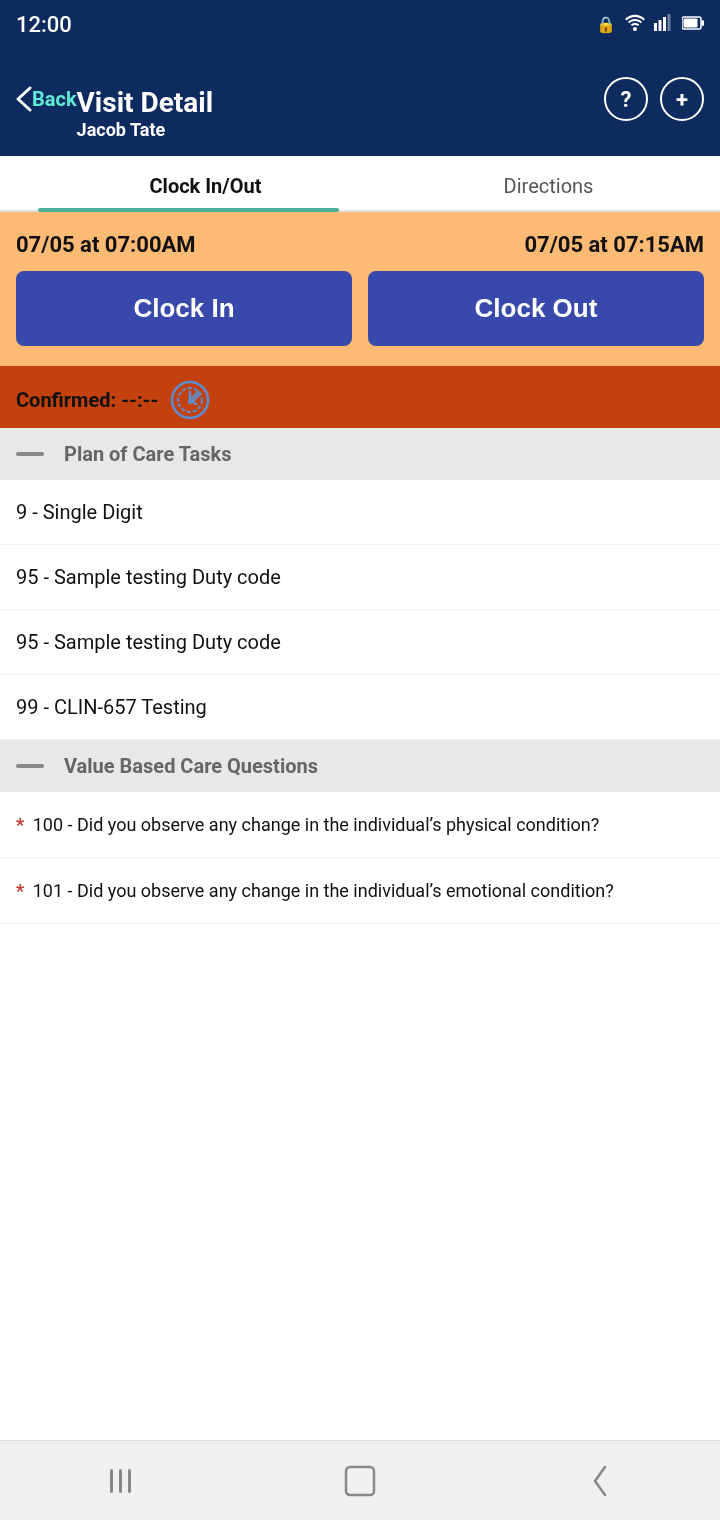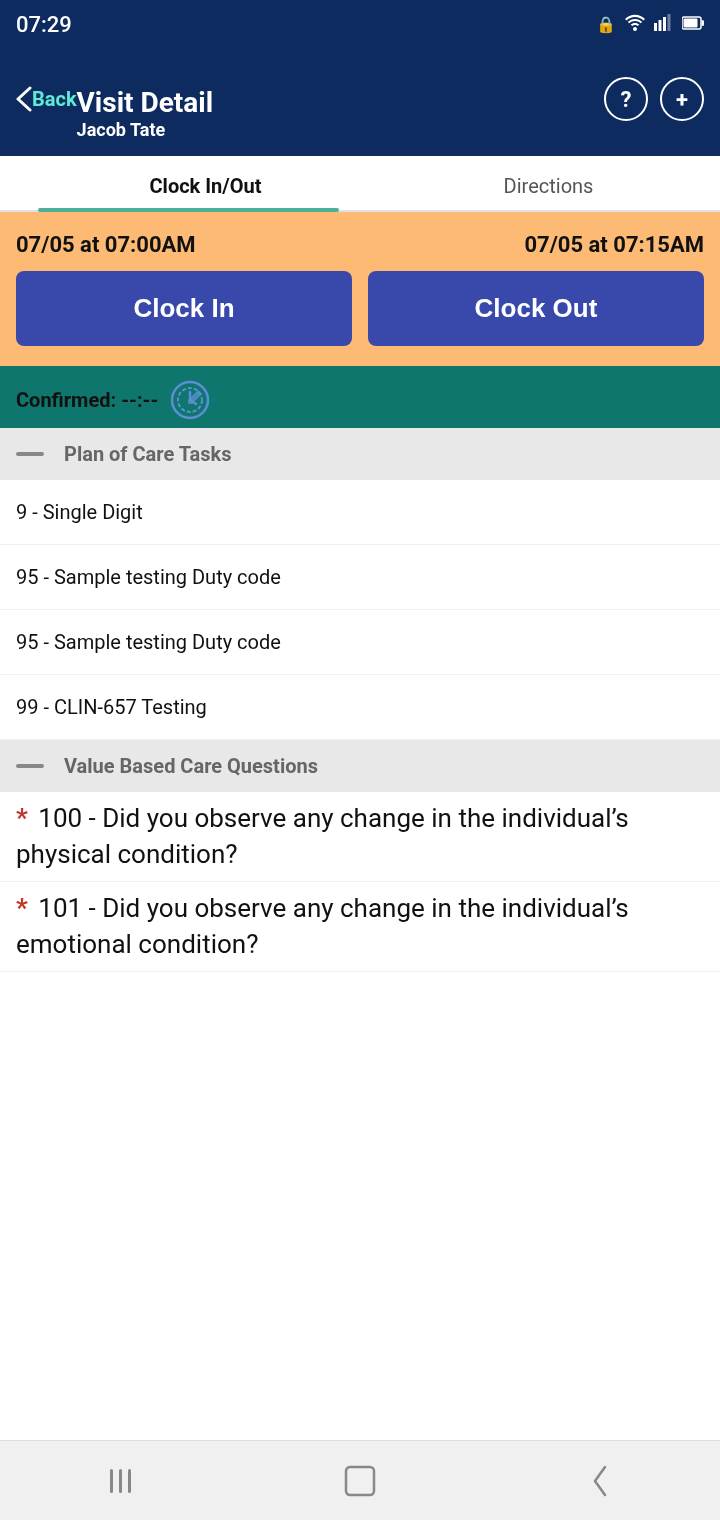--- a/index.html
+++ b/index.html
@@ -151,21 +151,21 @@
       background: #3949ab;
       color: white;
       font-size: 26px;
       font-weight: bold;
       cursor: pointer;
     }
 
     
     .confirmed-row {
       padding: 14px 16px 8px;
-      background: #0f766e;
+      background: #c2410c;
       display: flex;
       align-items: center;
       gap: 12px;
     }
     .confirmed-text {
       font-size: 20px;
       font-weight: bold;
       color: #111;
     }
     .confirmed-icon {
@@ -204,22 +204,22 @@
     }
     .task-item {
       padding: 20px 16px;
       font-size: 20px;
       color: #111;
       border-bottom: 1px solid #f0f0f0;
     }
 
     
     .question-item {
-      padding: 8px 16px;
-      font-size: 26px;
+      padding: 20px 16px;
+      font-size: 18px;
       color: #111;
       border-bottom: 1px solid #f0f0f0;
       line-height: 1.4;
     }
     .question-required {
       color: #c0392b;
       font-weight: bold;
       margin-right: 4px;
     }
 
@@ -243,21 +243,21 @@
     }
     .lines-group {
       display: flex;
       gap: 6px;
     }
   </style>
 </head>
 <body>
 
 <div class="status-bar">
-  <span class="status-time">07:29</span>
+  <span class="status-time">12:00</span>
   <div class="status-icons">
     <span class="status-icon">🔒</span>
     <span class="status-icon">
       <svg width="22" height="18" viewBox="0 0 22 18" fill="white">
         <path d="M11 4C14.3 4 17.3 5.4 19.4 7.6L21 6C18.5 3.4 15 1.8 11 1.8S3.5 3.4 1 6l1.6 1.6C4.7 5.4 7.7 4 11 4z"></path>
         <path d="M11 8c2.2 0 4.2.9 5.7 2.3L18.2 9C16.3 7.1 13.8 6 11 6S5.7 7.1 3.8 9l1.5 1.3C6.8 8.9 8.8 8 11 8z"></path>
         <path d="M11 12c1.1 0 2.1.4 2.8 1.1L15.3 11.6C14.1 10.6 12.6 10 11 10s-3.1.6-4.3 1.6l1.5 1.5C9 12.4 9.9 12 11 12z"></path>
         <circle cx="11" cy="16" r="2"></circle>
       </svg>
     </span>

